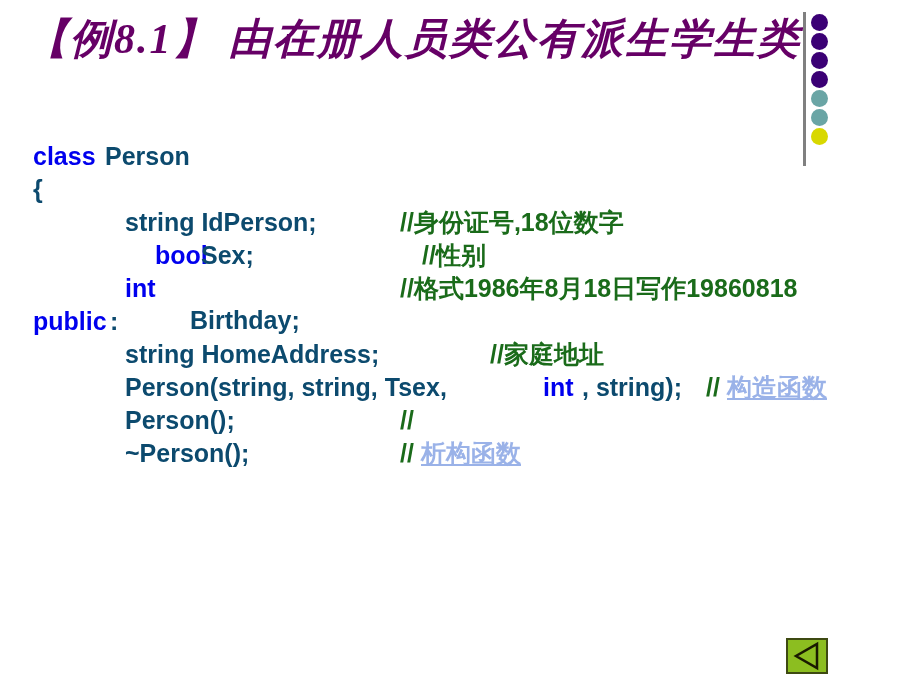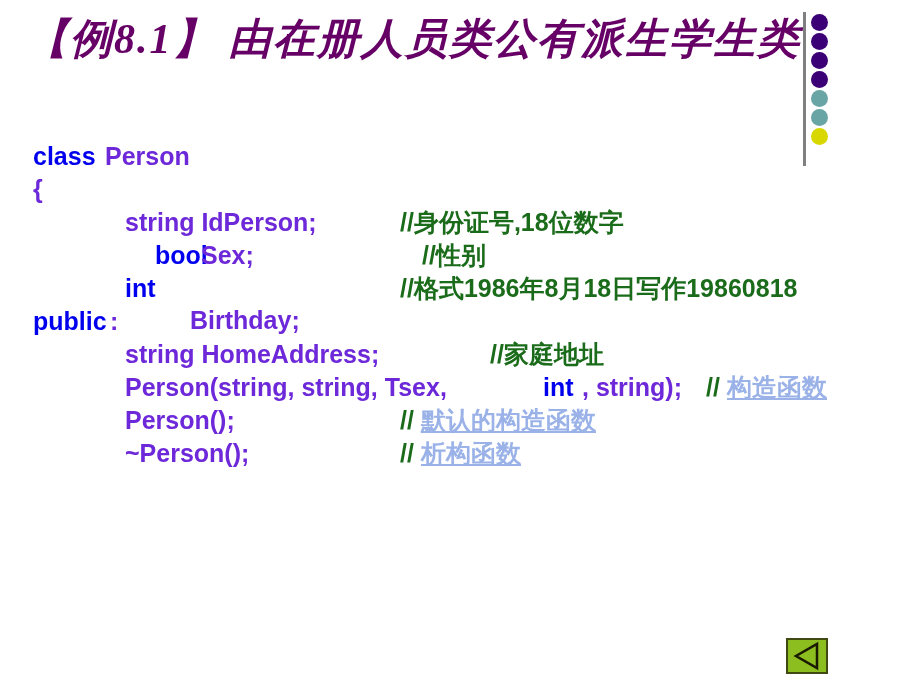--- a/index.html
+++ b/index.html
@@ -73,21 +73,21 @@
     font-size: 25px;
     font-weight: bold;
     color: #000000;
     line-height: 33px;
   }
   .code-line .seg {
     position: absolute;
     white-space: pre;
   }
   .kw      { color: #0000EE; }
-  .plain   { color: #6d28d9; }
+  .plain   { color: #0c4a6e; }
   .cmt     { color: #1A6B1A; }
   .link    { color: #9AB2E8; text-decoration: underline; }
   .cmtslash{ color: #1A6B1A; }
 
   
   #nav {
     position: absolute;
     left: 786px;
     top: 638px;
     width: 108px;
@@ -181,21 +181,20 @@
       <div class="code-line">
         <span class="seg plain" style="left: 125px;">Person(string, string, Tsex, </span>
         <span class="seg kw" style="left: 543px;">int</span>
         <span class="seg plain" style="left: 582px;">, string); </span>
         <span class="seg cmtslash" style="left: 706px;">//</span>
         <span class="seg link" style="left: 727px;">构造函数</span>
       </div>
       <div class="code-line">
         <span class="seg plain" style="left: 125px;">Person();</span>
         <span class="seg cmtslash" style="left: 400px;">//</span>
-        <span class="seg link" style="left: 421px;">默认的构造函数</span>
       </div>
       <div class="code-line">
         <span class="seg plain" style="left: 125px;">~Person();</span>
         <span class="seg cmtslash" style="left: 400px;">//</span>
         <span class="seg link" style="left: 421px;">析构函数</span>
       </div>
     </div>
 
   <div id="nav">
     <div class="navbtn" style="left:0;">

